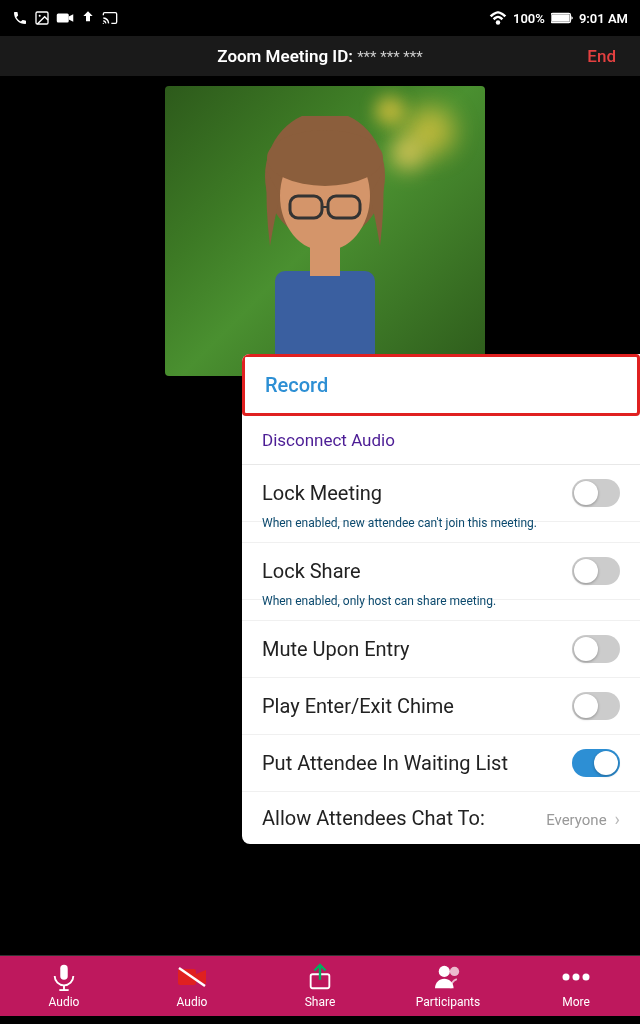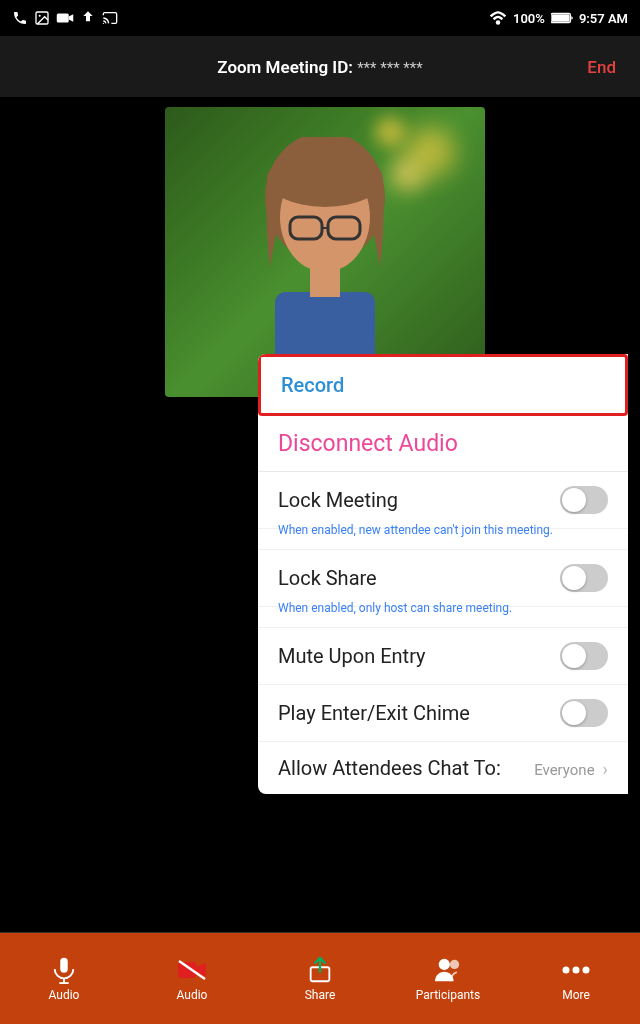--- a/index.html
+++ b/index.html
@@ -32,21 +32,21 @@
       gap: 6px;
       align-items: center;
       font-size: 13px;
       color: #fff;
       font-weight: 600;
     }
 
     
     .header {
       width: 100%;
-      height: 61px;
+      height: 40px;
       background: #1a1a1a;
       display: flex;
       align-items: center;
       justify-content: center;
       position: relative;
     }
     .header-title {
       color: #fff;
       font-size: 17px;
       font-weight: 600;
@@ -84,23 +84,23 @@
     
     .bokeh {
       position: absolute;
       border-radius: 50%;
       opacity: 0.7;
     }
 
     
     .dropdown-menu {
       position: absolute;
-      right: 12px;
+      right: 0;
       top: 354px;
-      width: 370px;
+      width: 398px;
       background: #fff;
       border-radius: 8px 0 0 8px;
       overflow: hidden;
       z-index: 10;
       margin-left: 17px;
     }
 
     .menu-item-record {
       padding: 16px 20px;
       border: 3px solid #e02020;
@@ -111,39 +111,39 @@
       color: #2d8fd4;
       font-size: 20px;
       font-weight: 500;
     }
 
     .menu-item-disconnect {
       padding: 14px 20px;
       border-bottom: 1px solid #e8e8e8;
     }
     .menu-item-disconnect span {
-      color: #ec4899;
-      font-size: 23px;
+      color: #4c1d95;
+      font-size: 17px;
     }
 
     .menu-item {
       padding: 14px 20px;
       display: flex;
       align-items: center;
       justify-content: space-between;
       border-bottom: 1px solid #f0f0f0;
     }
     .menu-item-label {
       font-size: 20px;
       color: #222;
       font-weight: 400;
     }
     .menu-item-sub {
       font-size: 12px;
-      color: #3b82f6;
+      color: #0c4a6e;
       padding: 0px 4px 12px 20px;
       border-bottom: 1px solid #f0f0f0;
       margin-top: -6px;
     }
 
     
     .toggle {
       width: 48px;
       height: 28px;
       border-radius: 14px;
@@ -188,24 +188,24 @@
       font-size: 15px;
     }
     .chevron {
       color: #bbb;
       font-size: 18px;
     }
 
     
     .toolbar {
       position: absolute;
-      bottom: 0;
+      bottom: 8px;
       width: 100%;
-      height: 92px;
-      background: #c2410c;
+      height: 61px;
+      background: #be185d;
       display: flex;
       align-items: center;
       justify-content: space-around;
       border-top: 1px solid #333;
     }
     .toolbar-item {
       display: flex;
       flex-direction: column;
       align-items: center;
       gap: 4px;
@@ -262,21 +262,21 @@
       <path d="M1 5.5C5.4 1.8 10.4 0 12 0s6.6 1.8 11 5.5l-2.5 2.5C16.8 4.7 14.3 3 12 3S7.2 4.7 3.5 8L1 5.5z"></path>
       <path d="M5 9.5C7.4 7.4 9.6 6 12 6s4.6 1.4 7 3.5L16.5 12C14.8 10.3 13.4 9 12 9s-2.8 1.3-4.5 3L5 9.5z"></path>
       <circle cx="12" cy="15" r="3"></circle>
     </svg>
     <span>100%</span>
     <svg width="22" height="12" viewBox="0 0 26 13">
       <rect x="0" y="1" width="23" height="11" rx="2" stroke="white" fill="none" stroke-width="1.5"></rect>
       <rect x="1" y="2" width="21" height="9" rx="1" fill="white"></rect>
       <path d="M24 4.5v4c1.1-.5 1.8-1.2 1.8-2s-.7-1.5-1.8-2z" fill="white"></path>
     </svg>
-    <span>9:57 AM</span>
+    <span>9:01 AM</span>
   </div>
 </div>
 
 <div class="header">
   <span class="header-title">
     <span>Zoom Meeting ID:</span>
     <span style="color:#ccc; font-weight:400; font-size:15px;"> *** *** ***</span>
   </span>
   <span class="header-end">End</span>
 </div>
@@ -336,20 +336,24 @@
   <div class="menu-item">
     <span class="menu-item-label">Mute Upon Entry</span>
     <div class="toggle"></div>
   </div>
 
   <div class="menu-item">
     <span class="menu-item-label">Play Enter/Exit Chime</span>
     <div class="toggle"></div>
   </div>
 
+  <div class="menu-item">
+    <span class="menu-item-label">Put Attendee In Waiting List</span>
+    <div class="toggle on"></div>
+  </div>
 
   <div class="menu-item-chat">
     <span class="menu-item-chat-label">Allow Attendees Chat To:</span>
     <div class="chat-right">
       <span>Everyone</span>
       <span class="chevron">›</span>
     </div>
   </div>
 
 </div>

